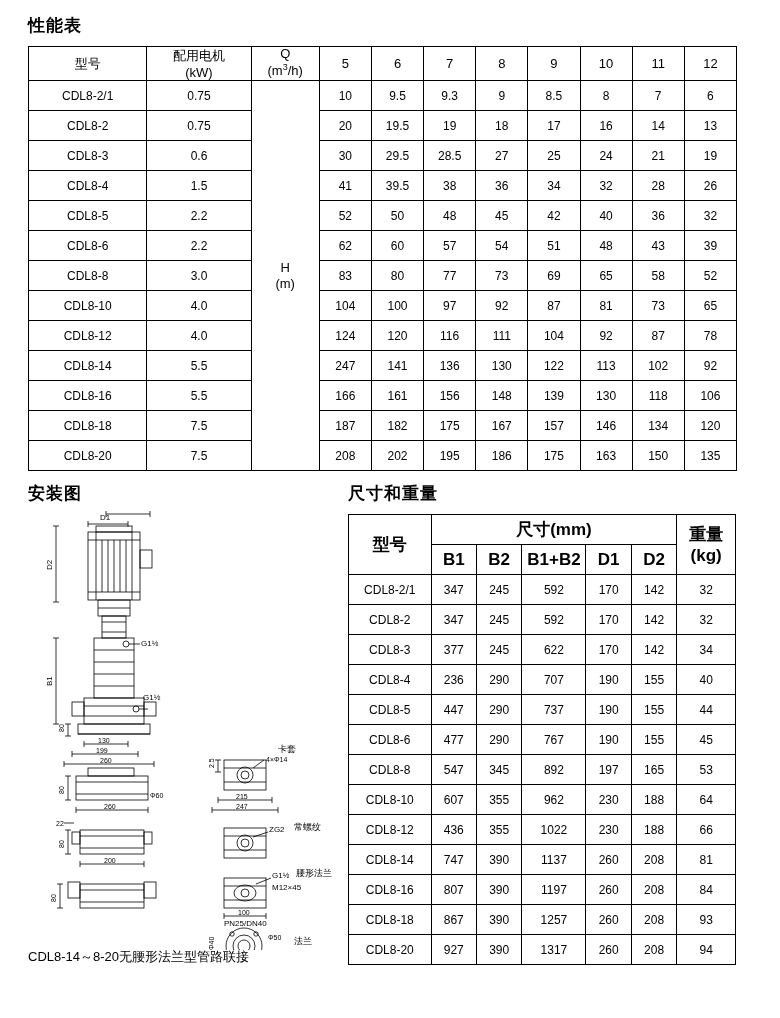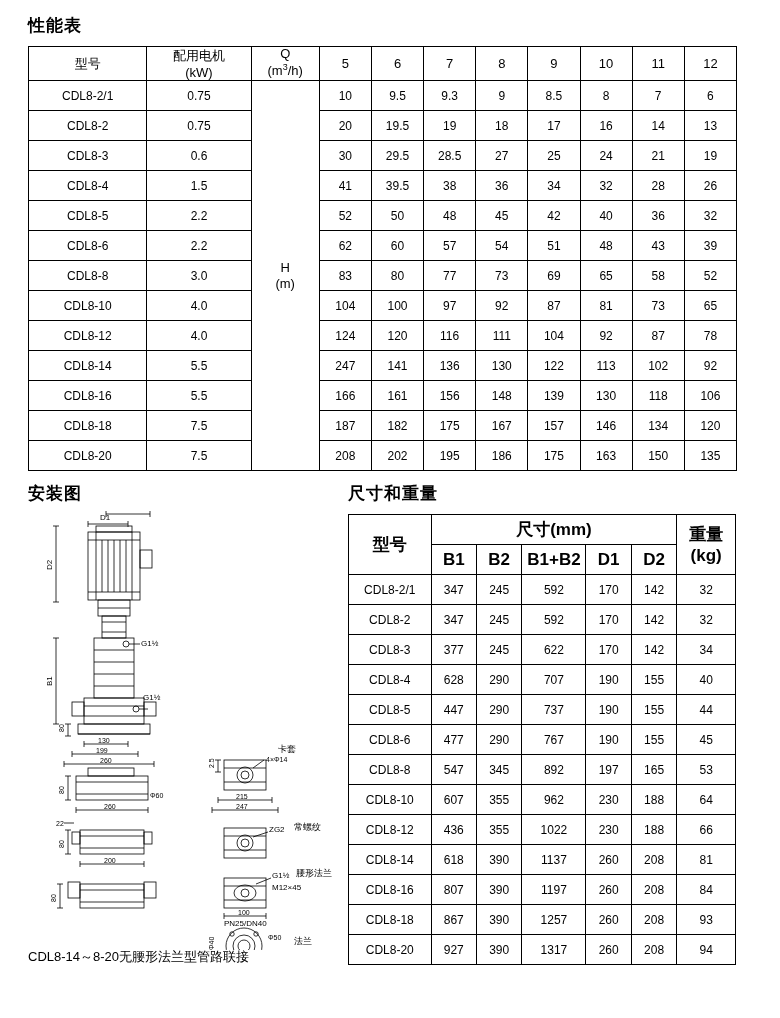--- a/index.html
+++ b/index.html
@@ -522,21 +522,21 @@
           <td>CDL8-3</td>
           <td>377</td>
           <td>245</td>
           <td>622</td>
           <td>170</td>
           <td>142</td>
           <td>34</td>
         </tr>
         <tr>
           <td>CDL8-4</td>
-          <td>628</td>
+          <td>236</td>
           <td>290</td>
           <td>707</td>
           <td>190</td>
           <td>155</td>
           <td>40</td>
         </tr>
         <tr>
           <td>CDL8-5</td>
           <td>447</td>
           <td>290</td>
@@ -576,21 +576,21 @@
           <td>CDL8-12</td>
           <td>436</td>
           <td>355</td>
           <td>1022</td>
           <td>230</td>
           <td>188</td>
           <td>66</td>
         </tr>
         <tr>
           <td>CDL8-14</td>
-          <td>618</td>
+          <td>747</td>
           <td>390</td>
           <td>1137</td>
           <td>260</td>
           <td>208</td>
           <td>81</td>
         </tr>
         <tr>
           <td>CDL8-16</td>
           <td>807</td>
           <td>390</td>

